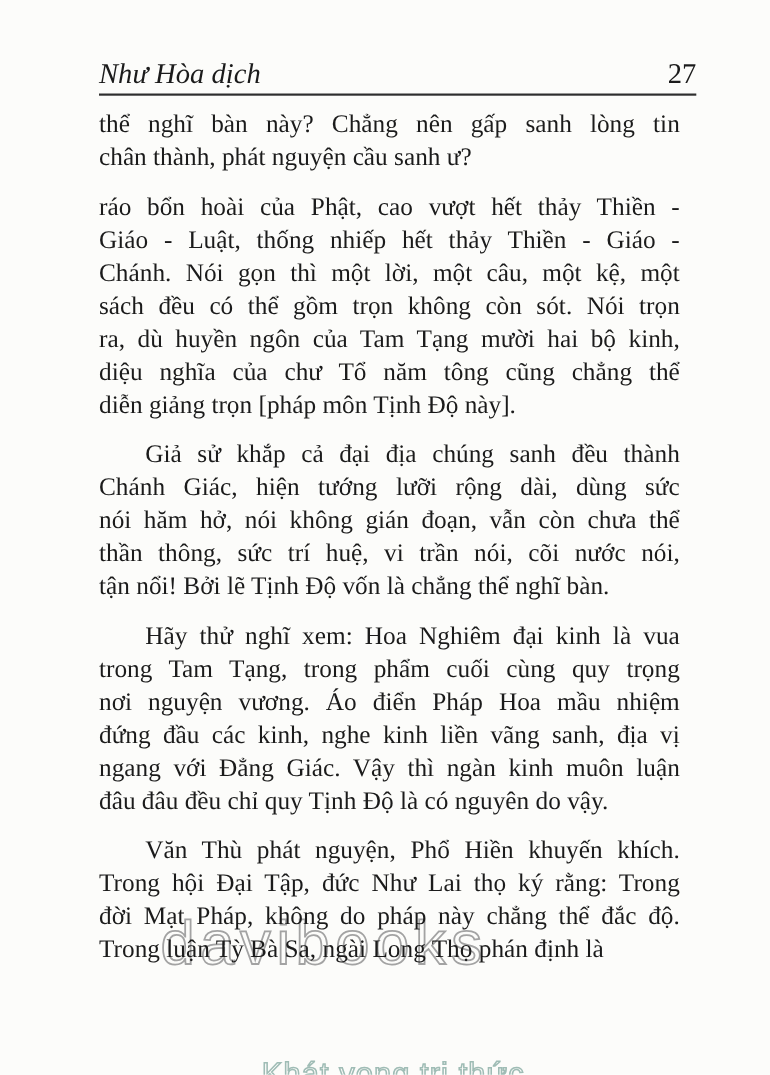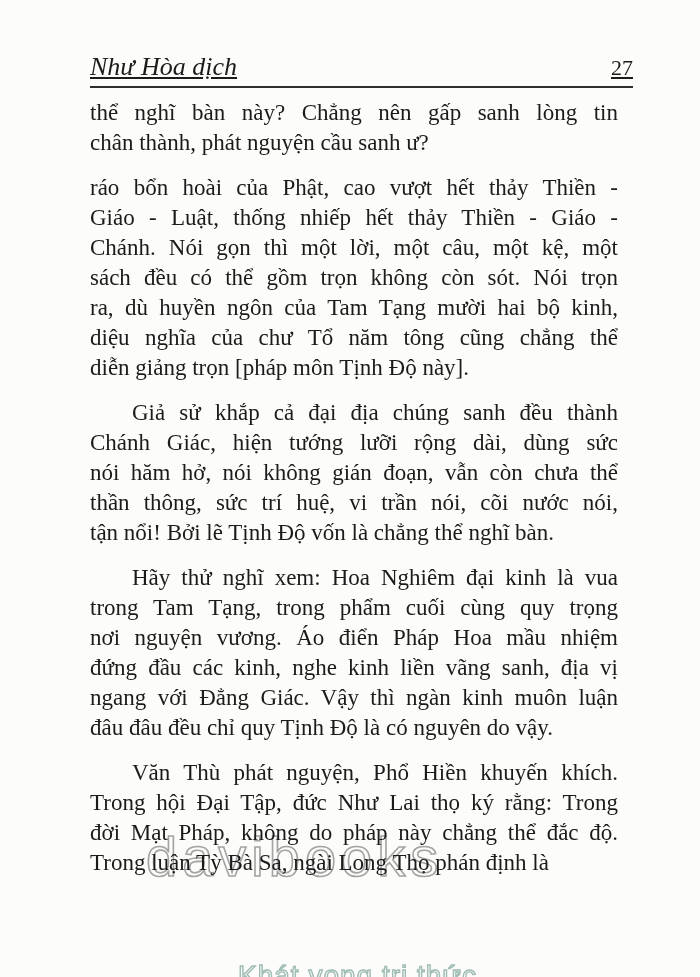--- a/index.html
+++ b/index.html
@@ -19,29 +19,28 @@
   .header {
     position: absolute;
     left: 90px;
     top: 54px;
     width: 543px;
     display: flex;
     justify-content: space-between;
     align-items: baseline;
     border-bottom: 2px solid #2e2e2e;
     padding-bottom: 5px;
-    text-decoration: underline;
   }
   .header .title {
     font-style: italic;
     font-size: 26px;
     line-height: 26px;
   }
   .header .pagenum {
-    font-size: 22px;
+    font-size: 26px;
     line-height: 26px;
   }
   
   .body {
     position: absolute;
     left: 90px;
     top: 98px;
     width: 528px;
     font-size: 23px;
     line-height: 30px;

